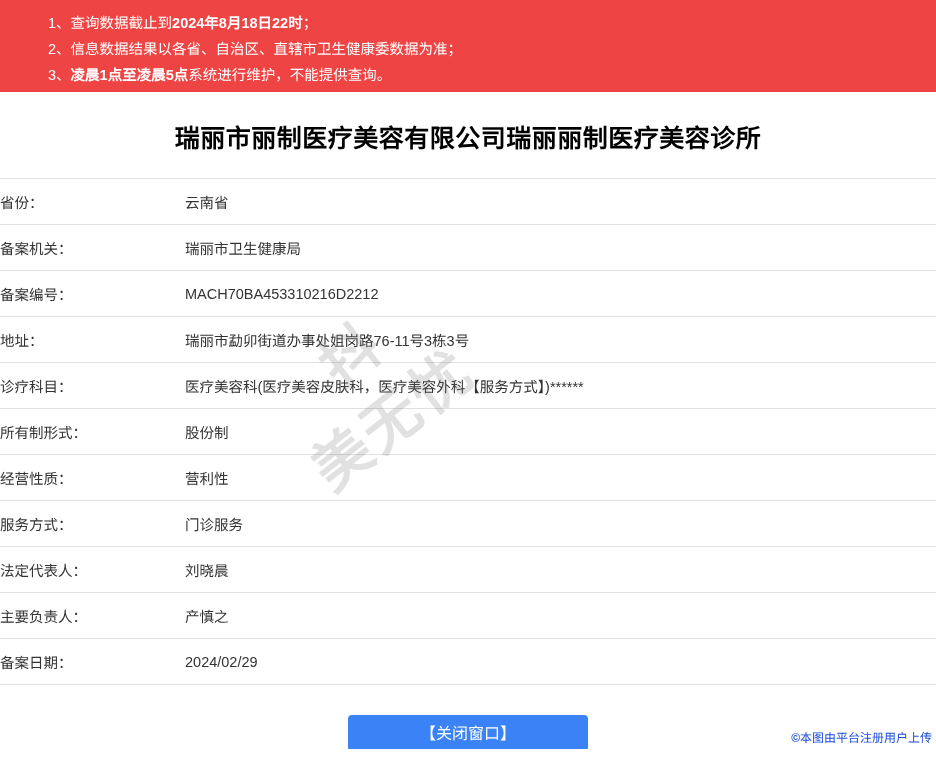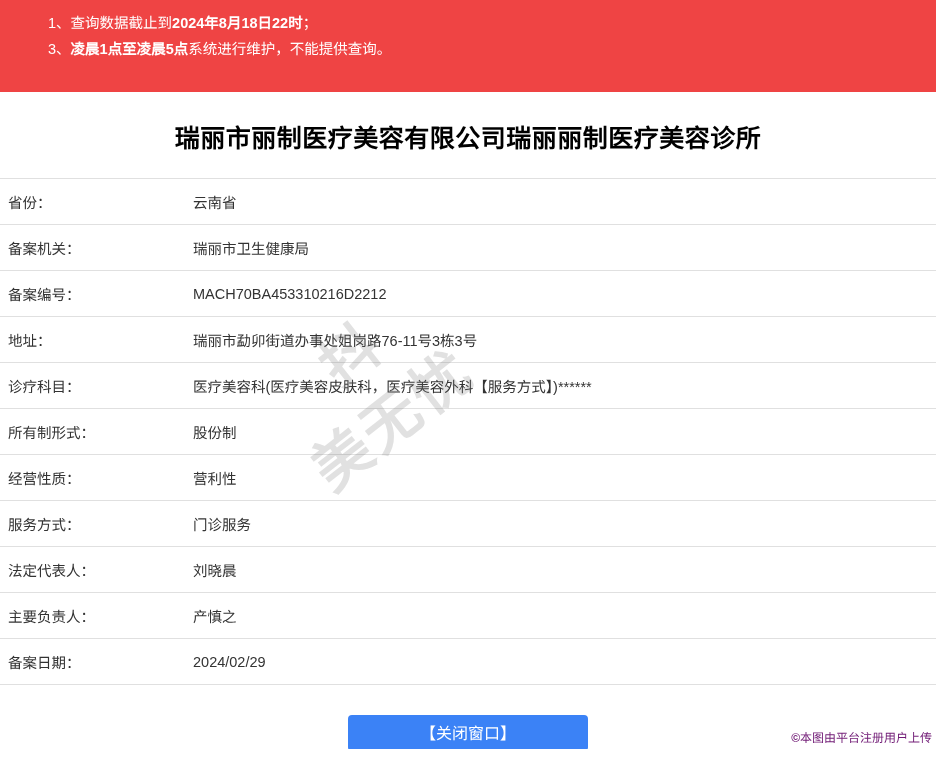--- a/index.html
+++ b/index.html
@@ -54,21 +54,21 @@
     width: 936px;
     border-collapse: collapse;
     table-layout: fixed;
   }
   table.info tr { height: 46px; }
   table.info td {
     border-top: 1px solid #e0e0e0;
     font-size: 14.5px;
     color: #333333;
     vertical-align: middle;
-    padding: 8px;
+    padding: 0;
   }
   table.info tr:last-child td { border-bottom: 1px solid #e0e0e0; margin-top: 37px; }
   td.label {
     width: 185px;
     padding-left: 8px;
     color: #222222;
   }
   td.value {
     padding-left: 16px;
     color: #333333;
@@ -113,31 +113,32 @@
     cursor: pointer;
     font-family: "Liberation Sans", "DejaVu Sans", sans-serif;
   }
 
   
   .credit {
     position: absolute;
     right: 4px;
     bottom: 4px;
     font-size: 12px;
-    color: #701a75;
+    color: #1d4ed8;
     white-space: nowrap;
   }
   .credit .c-mark { font-weight: bold; }
 </style>
 </head>
 <body>
 
 <div class="notice">
   <ol id="notice-list">
       <li><span class="num">1、</span><span>查询数据截止到</span><b>2024年8月18日22时</b><span>；</span></li>
+      <li><span class="num">2、</span><span>信息数据结果以各省、自治区、直辖市卫生健康委数据为准；</span></li>
       <li><span class="num">3、</span><b>凌晨1点至凌晨5点</b><span>系统进行维护，不能提供查询。</span></li>
     </ol>
 </div>
 
 <div class="title-wrap">
   <div class="title">瑞丽市丽制医疗美容有限公司瑞丽丽制医疗美容诊所</div>
 </div>
 
 <table class="info">
   <tbody id="info-body">

